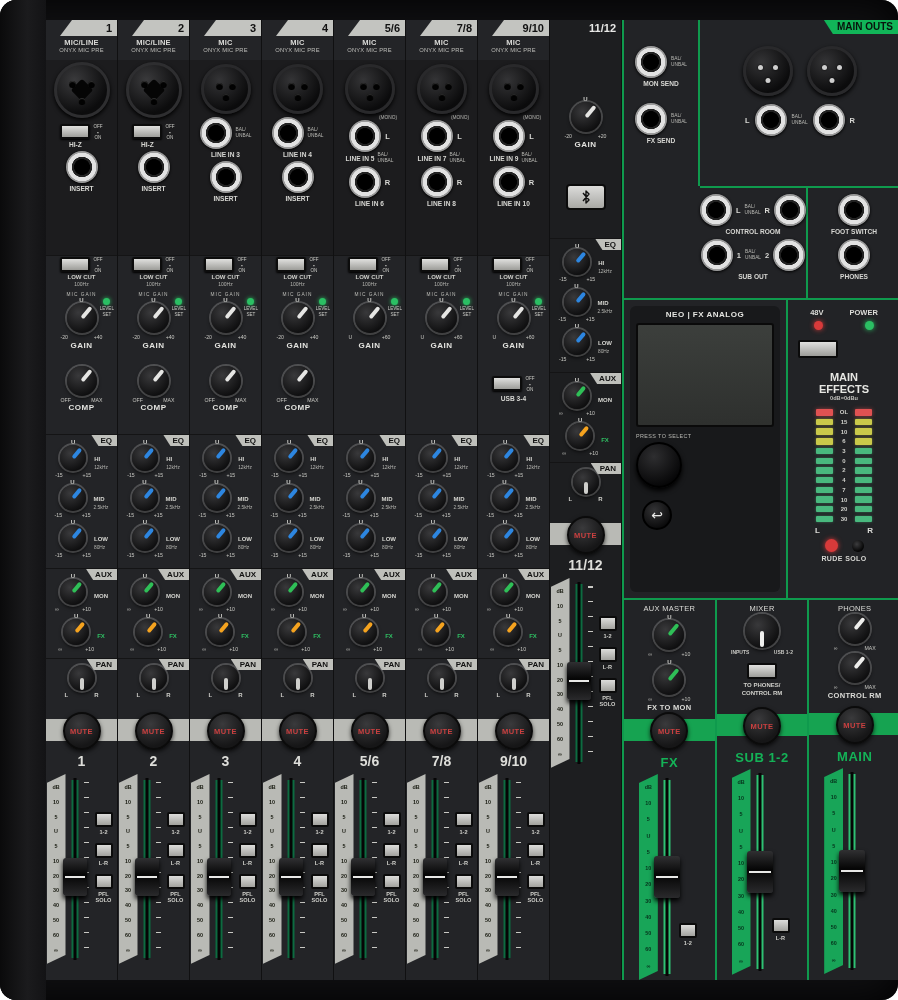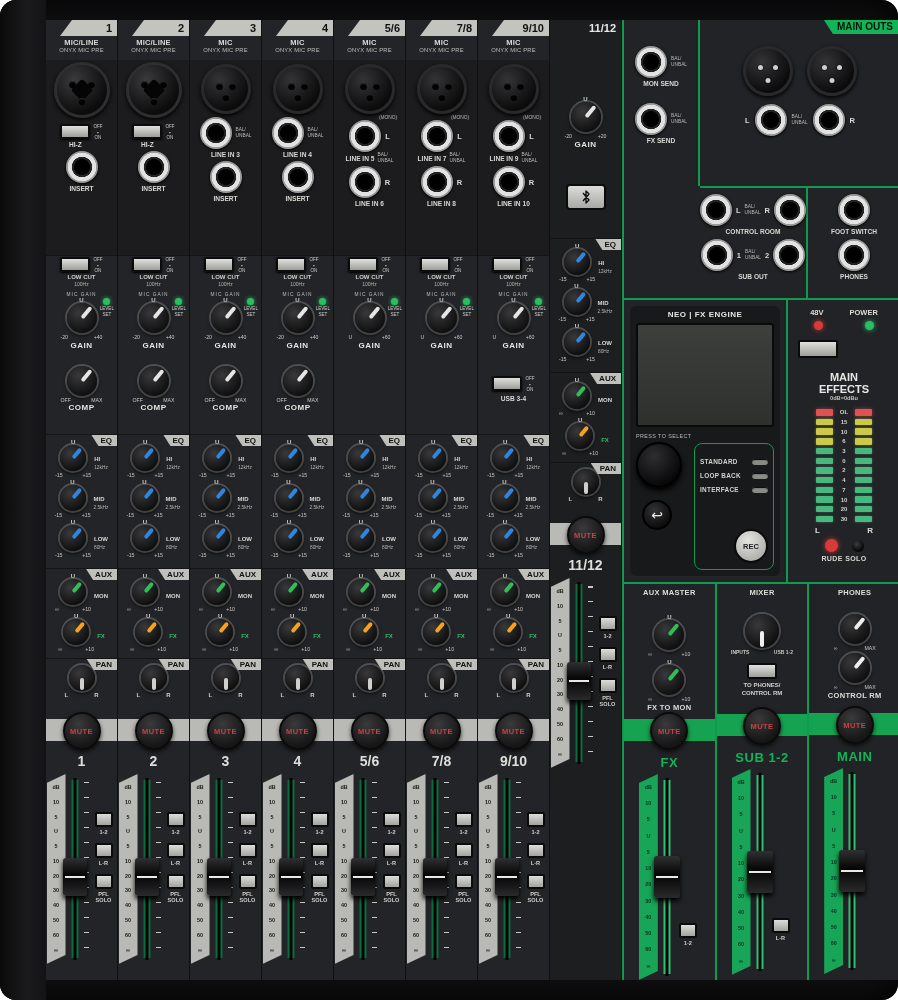--- a/index.html
+++ b/index.html
@@ -156,21 +156,21 @@
   .mrow.g .mseg{background:#49b87e;box-shadow:0 0 3px rgba(73,184,126,.5);}
   .meter-lr{display:flex;justify-content:space-between;width:58px;margin-top:4px;}
   .meter-lr span{font-size:8px;font-weight:bold;color:#dcdcd8;}
   .rude{display:flex;flex-direction:column;align-items:center;margin-top:4px;}
   .rude-row{display:flex;align-items:center;gap:14px;}
   .screw{width:12px;height:12px;border-radius:50%;background:radial-gradient(circle at 40% 35%,#3c3c3e,#000 75%);}
   .rude-lab{font-size:7px;font-weight:bold;color:#d6d6d2;margin-top:3px;letter-spacing:.4px;}
   .r-bot{flex:1;display:flex;}
   .mcol{flex:1;display:flex;flex-direction:column;align-items:center;border-right:2px solid #0f9a4d;padding-top:4px;}
   .mcol:last-child{border-right:none;}
-  .mcol-title{font-size:7.5px;font-weight:bold;color:#dcdcd8;letter-spacing:.3px;margin-bottom:17px;}
+  .mcol-title{font-size:7.5px;font-weight:normal;color:#dcdcd8;letter-spacing:.3px;margin-bottom:1px;}
   .two-name{font-size:7.5px;font-weight:bold;color:#dcdcd8;letter-spacing:.3px;margin-top:1px;}
   .blend-scale{display:flex;justify-content:space-between;width:62px;margin-top:1px;}
   .blend-scale span{font-size:5px;font-weight:bold;color:#c6c6c1;}
   .tosw{width:30px;height:16px;border-radius:2px;background:linear-gradient(#e0e0de,#9d9d99);border:2px solid #0b0b0b;margin-top:8px;}
   .to-lab{font-size:6px;font-weight:bold;color:#cfcfca;text-align:center;line-height:1.25;margin-top:3px;}
   .mcol .mute{width:100%;}
   .mlabel{height:24px;display:flex;align-items:center;justify-content:center;font-size:13px;font-weight:bold;color:#14b257;letter-spacing:.5px;}
   .mfader{height:206px;display:flex;justify-content:center;gap:2px;width:100%;}
   .mbtncol{width:24px;display:flex;flex-direction:column;align-items:center;justify-content:flex-end;padding-bottom:34px;}
 </style>
@@ -1628,46 +1628,29 @@
               <div class="jack"></div>
               <div class="cr-lab">PHONES</div>
             </div>
           </div>
         </div>
       </div>
 
       <div class="r-mid">
         <div class="r-engine">
           <div class="neo">
-            <div class="neo-title">NEO | FX ENGINE</div>
+            <div class="neo-title">NEO | FX ANALOG</div>
             <div class="screen"></div>
             <div class="press">PRESS TO SELECT</div>
             <div class="neo-bottom">
               <div class="enc-col">
                 <div class="encoder"></div>
                 <div class="backbtn">
                     <span>↩</span>
                   </div>
-              </div>
-              <div class="modes">
-                <div id="modes-mount">
-                    <div class="mode-row">
-    <span>STANDARD</span>
-    <div class="pill"></div>
-  </div>
-                    <div class="mode-row">
-    <span>LOOP BACK</span>
-    <div class="pill"></div>
-  </div>
-                    <div class="mode-row">
-    <span>INTERFACE</span>
-    <div class="pill"></div>
-  </div>
-                  </div>
-                <div class="recbtn">REC</div>
               </div>
             </div>
           </div>
         </div>
         <div class="r-meters">
           <div class="pwr-labels">
             <span>48V</span>
             <span>POWER</span>
           </div>
           <div class="pwr-leds">

